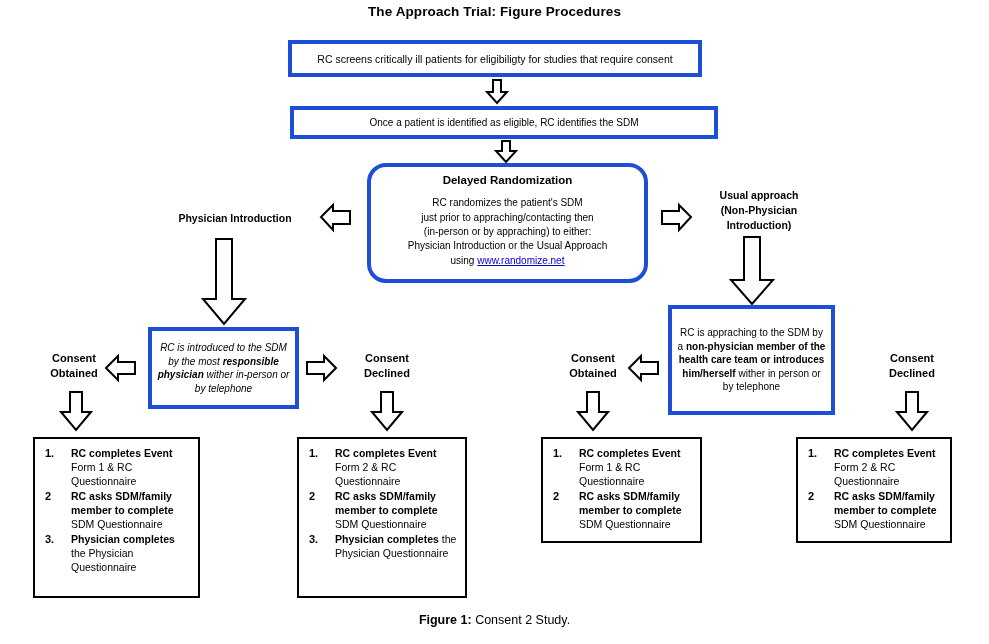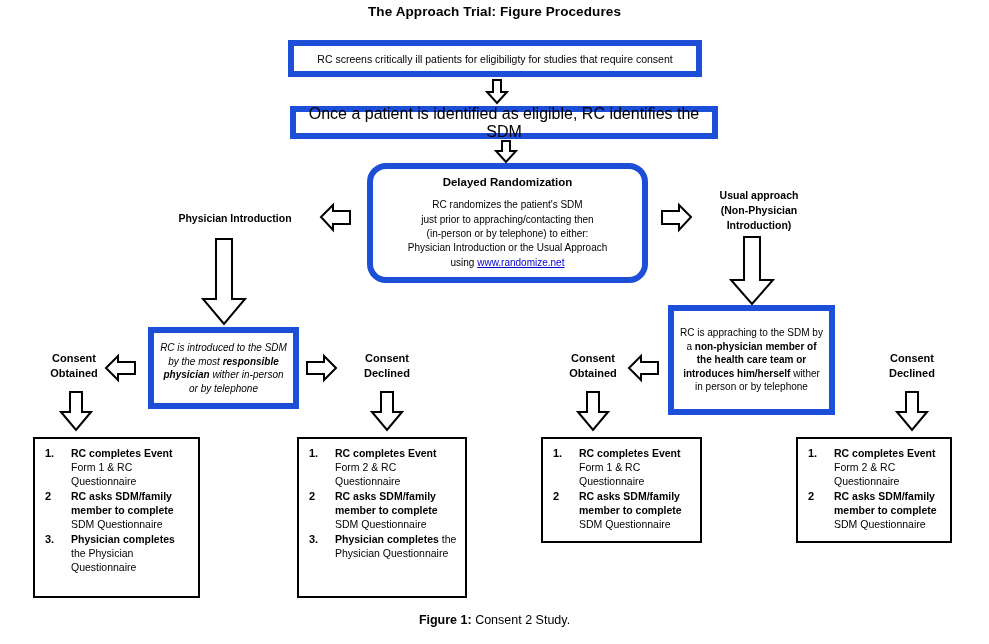--- a/index.html
+++ b/index.html
@@ -36,38 +36,38 @@
   #fig-caption {
     left: 0; top: 613px; width: 989px;
     text-align: center;
     font-size: 12.5px;
   }
   #fig-caption .cap-label { font-weight: bold; }
   #fig-caption .cap-text { font-weight: normal; }
 
   
   .box {
-    border: 6px solid #1d4ed8;
+    border: 4px solid #1d4ed8;
     background: #fff;
     display: flex;
     flex-direction: column;
     justify-content: center;
     align-items: center;
   }
 
   
   #box-screening {
     left: 288px; top: 40px; width: 414px; height: 37px;
     font-size: 10.5px;
   }
   #box-screening .line { padding: 0 6px; text-align: center; }
 
   #box-identify-sdm {
     left: 290px; top: 106px; width: 428px; height: 33px;
-    font-size: 16px;
+    font-size: 10px;
   }
   #box-identify-sdm .line { padding: 0 6px; text-align: center; }
 
   
   #box-randomization {
     left: 367px; top: 163px; width: 281px; height: 120px;
     padding: 7px 6px 8px 6px;
     justify-content: flex-start;
     border-radius: 19px;
   }
@@ -196,21 +196,21 @@
   <div class="arrow" style="left:494px; top:140px;">
     <svg width="24" height="24" viewBox="0 0 24 24" aria-hidden="true">
       <polygon points="8,1 16,1 16,11 22,11 12,22 2,11 8,11"></polygon>
     </svg>
   </div>
 
   <div class="abs box" id="box-randomization">
     <div class="rnd-head">Delayed Randomization</div>
     <div class="rnd-line">RC randomizes the patient's SDM</div>
     <div class="rnd-line">just prior to appraching/contacting then</div>
-    <div class="rnd-line tight">(in-person or by telephone) to either:</div>
+    <div class="rnd-line tight">(in-person or by appraching) to either:</div>
     <div class="rnd-line tight">Physician Introduction or the Usual Approach</div>
     <div class="rnd-line">
       <span>using </span><a class="rnd-link" href="#">www.randomize.net  </a>
     </div>
   </div>
 
   <div class="arrow" style="left:319px; top:201px;">
     <svg width="33" height="33" viewBox="0 0 33 33" aria-hidden="true">
       <polygon points="2,16 14,4 14,10 31,10 31,23 14,23 14,29"></polygon>
     </svg>

